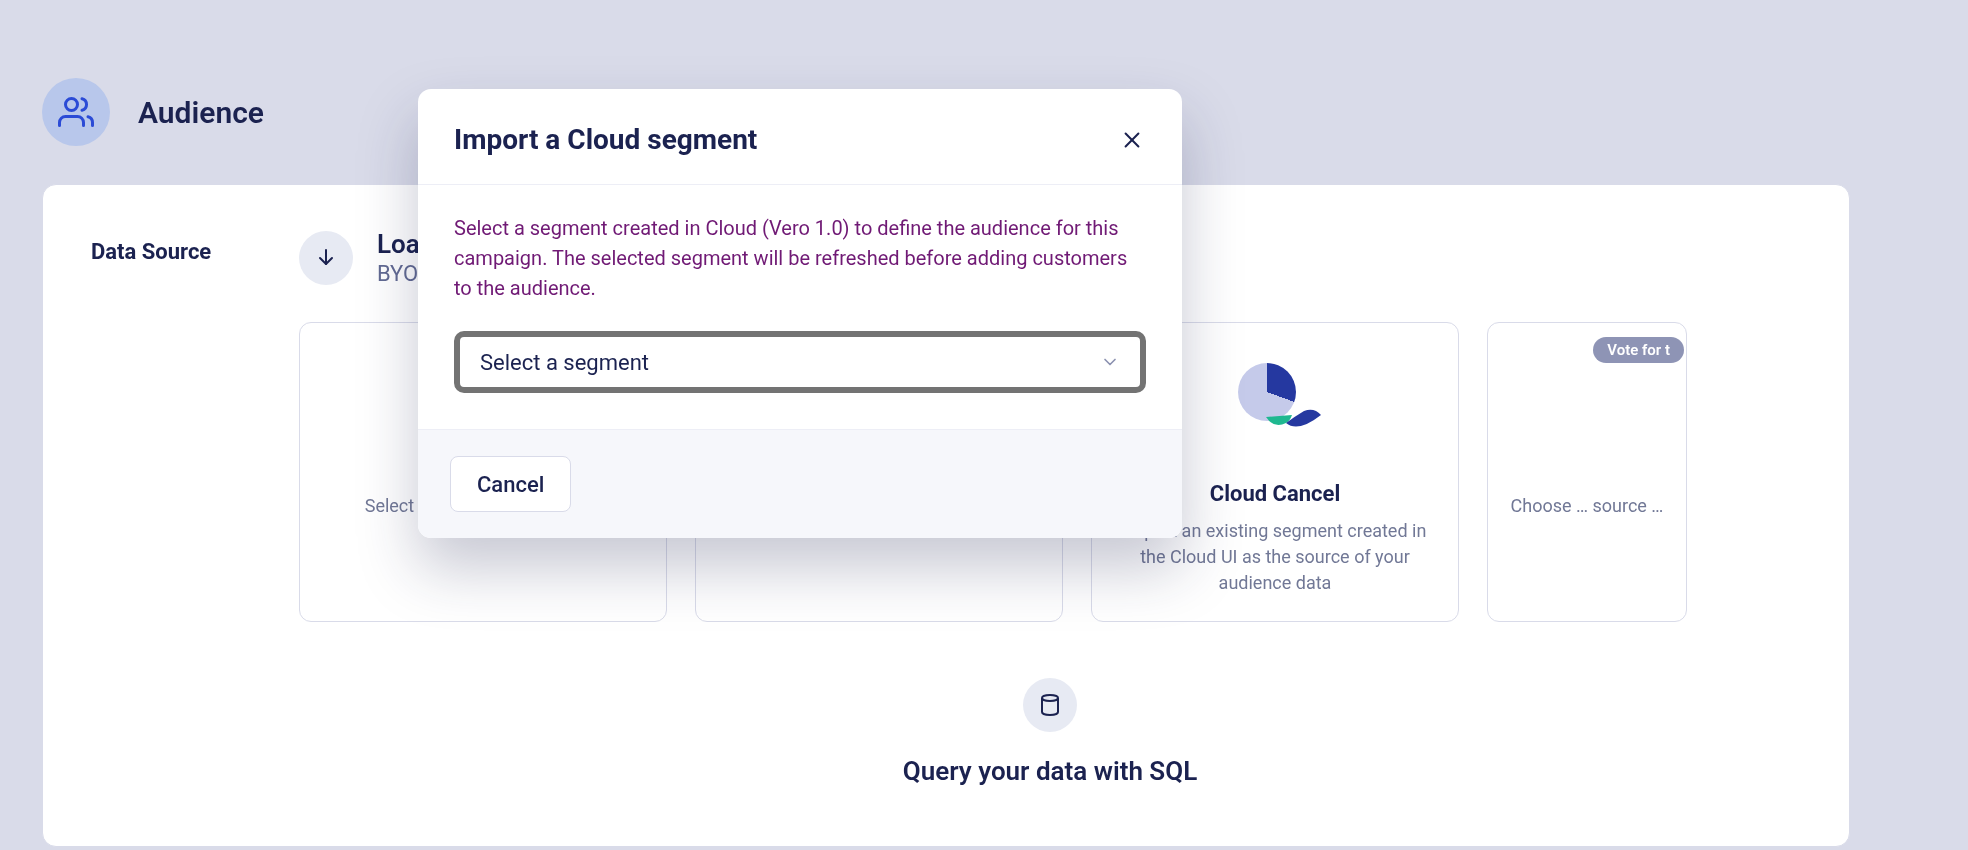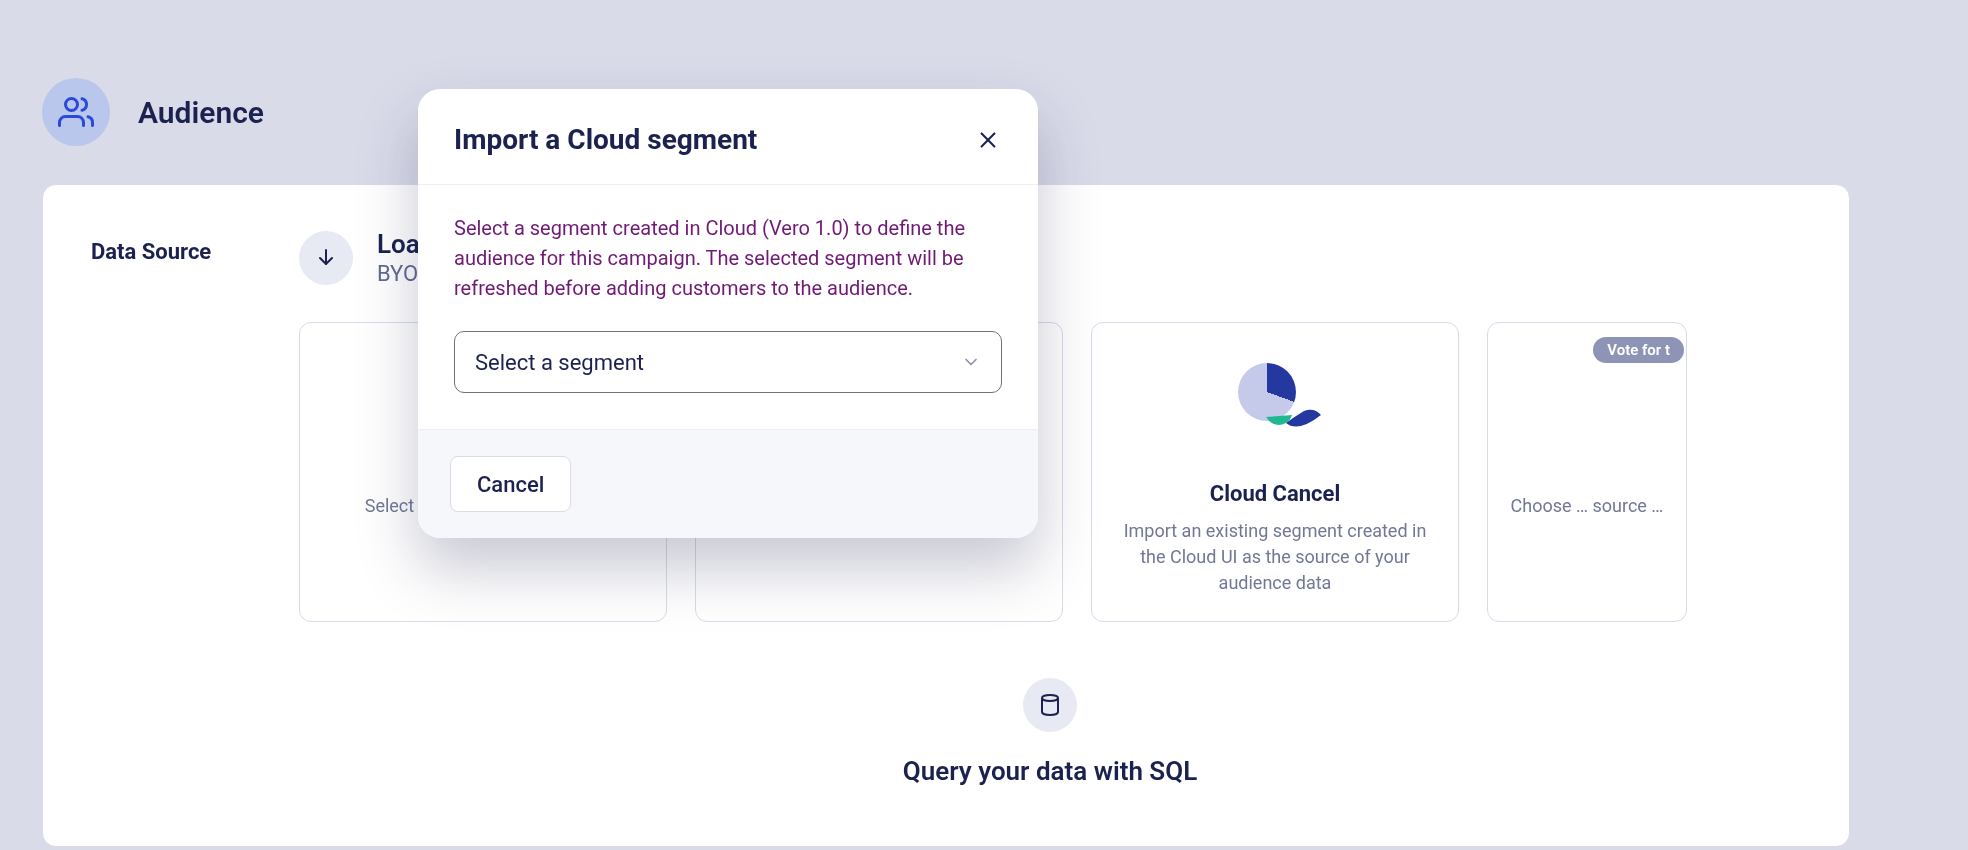--- a/index.html
+++ b/index.html
@@ -159,23 +159,23 @@
   .cloud-icon .swoosh {
     position: absolute; left: 36px; top: 38px;
     width: 55px; height: 30px;
   }
 
   
   .modal {
     position: absolute;
     left: 418px;
     top: 89px;
-    width: 620px;
+    width: 764px;
     background: #fff;
-    border-radius: 22px;
+    border-radius: 13px;
     box-shadow: 0 30px 60px rgba(30,36,80,0.25);
     overflow: hidden;
   }
   .modal-header {
     display: flex;
     align-items: center;
     justify-content: space-between;
     padding: 34px 36px 28px 36px;
     border-bottom: 1px solid #edeef6;
   }
@@ -197,21 +197,21 @@
   }
   .modal-body p {
     font-size: 20px;
     line-height: 1.5;
     color: #701a75;
     margin-bottom: 28px;
   }
   .select {
     width: 100%;
     height: 62px;
-    border: 1px solid #737373;
+    border: 6px solid #737373;
     border-radius: 10px;
     display: flex;
     align-items: center;
     justify-content: space-between;
     padding: 0 20px;
     font-size: 22px;
     color: #1b2250;
     cursor: pointer;
     background: #fff;
   }

